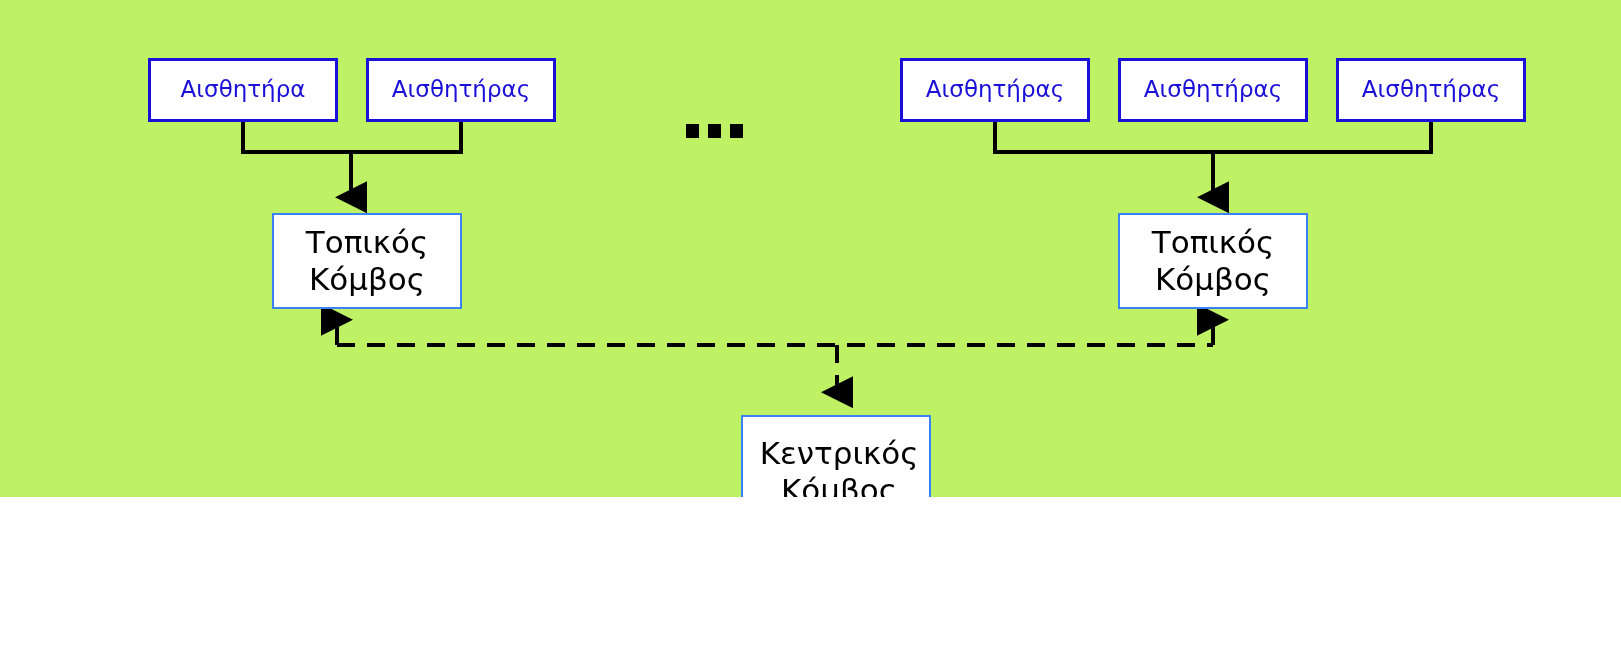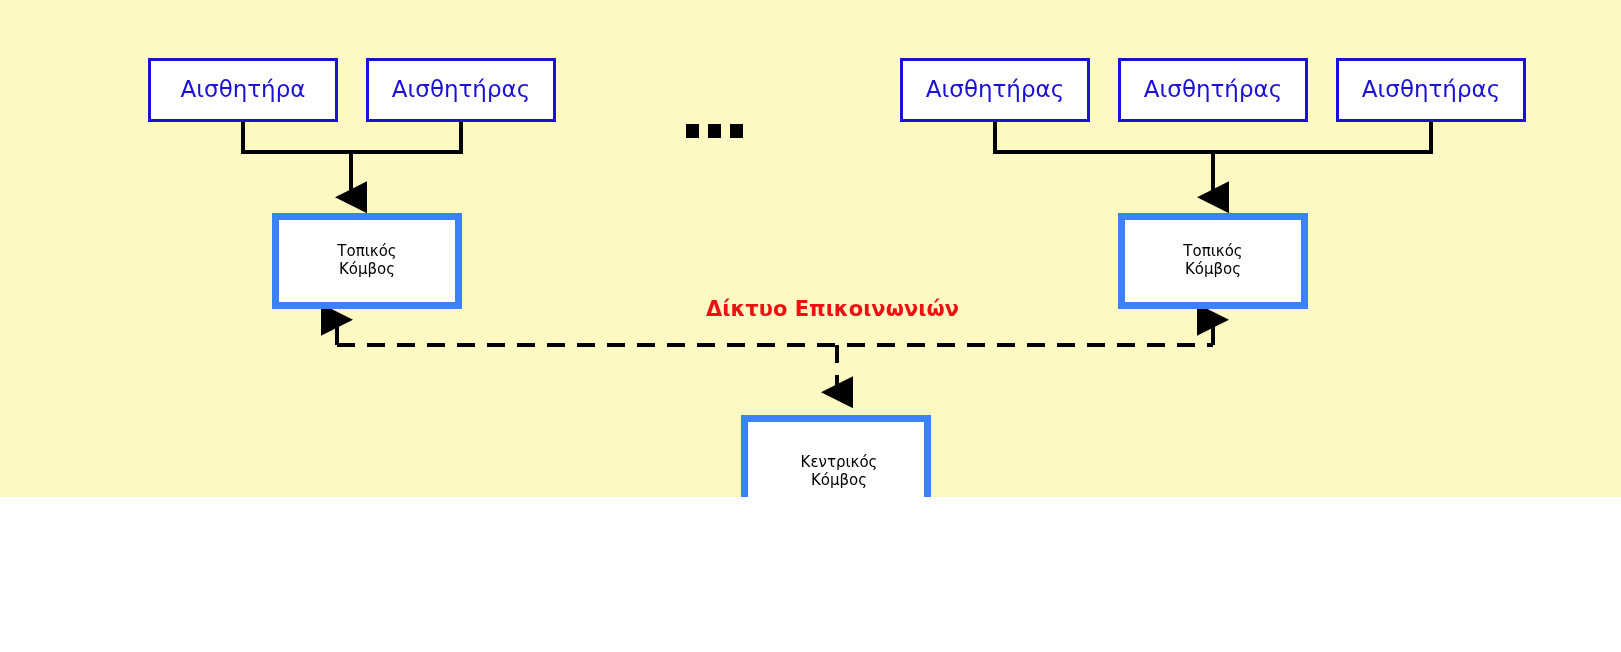--- a/index.html
+++ b/index.html
@@ -7,21 +7,21 @@
     padding: 0;
     background: #ffffff;
   }
   body {
     font-family: "DejaVu Sans", sans-serif;
   }
   #canvas {
     position: relative;
     width: 1621px;
     height: 497px;
-    background: #fef9c3;
+    background: #bef264;
     overflow: hidden;
   }
   #svg-layer {
     position: absolute;
     left: 0;
     top: 0;
     width: 1621px;
     height: 652px;
   }
   .node-box {
@@ -34,23 +34,23 @@
     text-align: center;
     line-height: 1.18;
   }
   .sensor-box {
     border: 3px solid #1a10d8;
     color: #1a10d8;
     font-size: 23px;
     white-space: nowrap;
   }
   .local-box, .central-box {
-    border: 7px solid #3b82f6;
+    border: 2px solid #3b82f6;
     color: #000000;
-    font-size: 15px;
+    font-size: 31px;
   }
   .two-line {
     display: block;
   }
   .net-label {
     position: absolute;
     color: #ee1111;
     font-size: 21px;
     font-weight: bold;
     white-space: nowrap;
@@ -142,21 +142,20 @@
     </span>
   </div>
 
   <div class="node-box local-box" style="left:1118px; top:213px; width:190px; height:96px;">
     <span>
       <span class="two-line">Τοπικός</span>
       <span class="two-line">Κόμβος</span>
     </span>
   </div>
 
-  <div class="net-label" style="left:706px; top:297px;">Δίκτυο Επικοινωνιών</div>
 
   <div class="node-box central-box" style="left:741px; top:415px; width:190px; height:113px;padding-left:6px;">
     <span>
       <span class="two-line">Κεντρικός</span>
       <span class="two-line">Κόμβος</span>
     </span>
   </div>
 
   <div class="edge-mark" style="left:1526px; top:517px; width:2px; height:29px;"></div>
 

